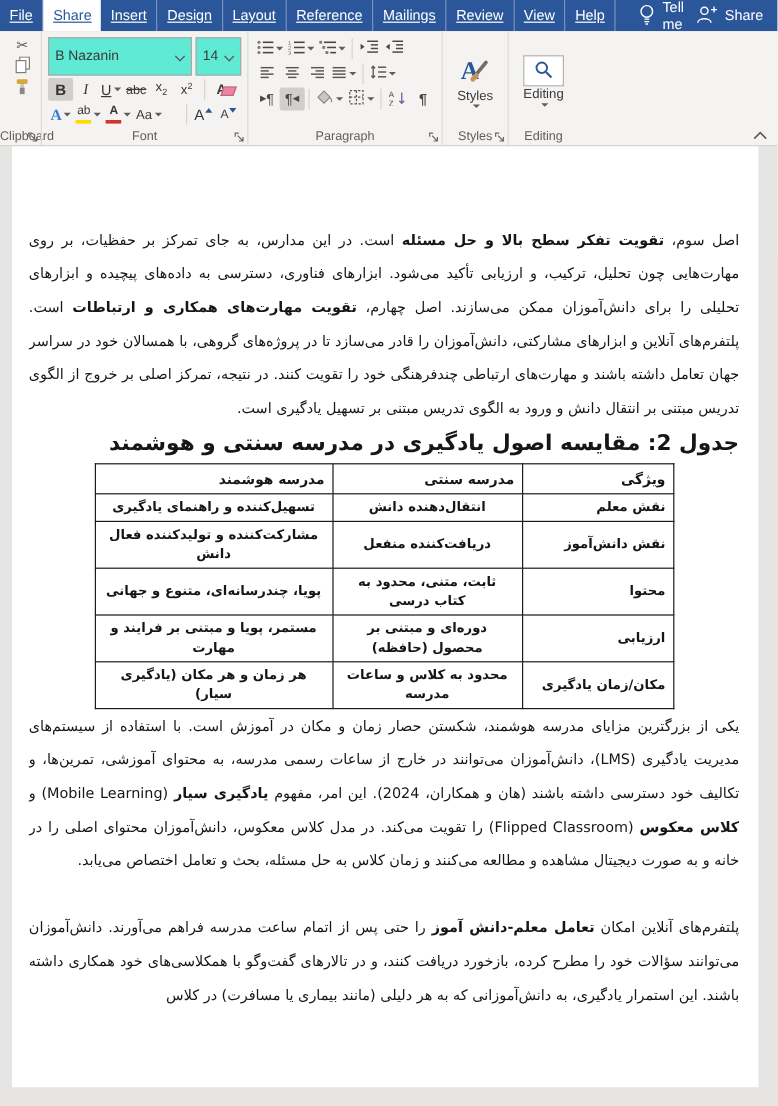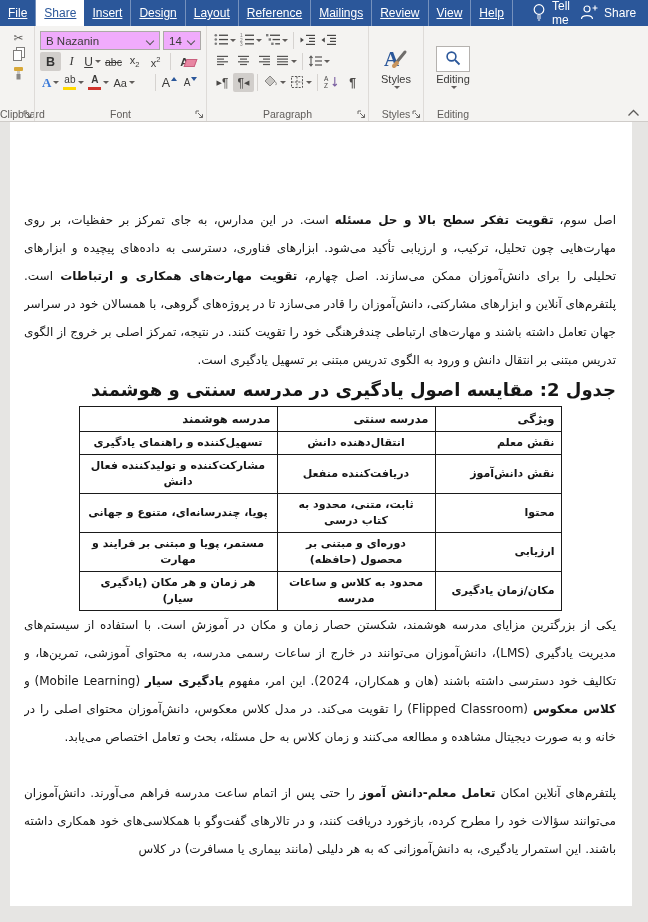--- a/index.html
+++ b/index.html
@@ -14,21 +14,21 @@
   .tellme{display:flex;align-items:center;gap:6px;margin-left:14px;padding:0 5px;cursor:pointer;}
   .share{display:flex;align-items:center;gap:6px;margin-left:auto;margin-right:12px;padding:0 5px;cursor:pointer;}
 
   
   .ribbon{position:relative;display:flex;height:95px;background:#f4f3f1;border-bottom:1px solid #cfccc9;font-size:11px;color:#3b3a39;box-sizing:content-box;}
   .rgroup{position:relative;display:flex;flex-direction:column;padding:3px 5px 15px;box-sizing:border-box;}
   .rgroup+.rgroup{border-left:1px solid #dedbd8;}
   .glabel{position:absolute;bottom:1px;left:0;right:0;text-align:center;font-size:10.5px;color:#605d5b;}
   .launcher{position:absolute;right:2px;bottom:2px;cursor:pointer;line-height:0;}
   .rrow{display:flex;align-items:center;margin-top:2px;}
-  .combo{display:flex;align-items:center;height:19px;background:#f0abfc;border:1px solid #aca9a7;padding:0 2px 0 5px;font-size:11.5px;cursor:pointer;box-sizing:border-box;}
+  .combo{display:flex;align-items:center;height:32px;background:#5eead4;border:1px solid #aca9a7;padding:0 2px 0 5px;font-size:11.5px;cursor:pointer;box-sizing:border-box;}
   .fname{width:120px;}
   .fsize{width:38px;margin-left:3px;}
   .chev{width:5px;height:5px;border-right:1.2px solid #555;border-bottom:1.2px solid #555;transform:rotate(45deg);margin-left:auto;margin-right:4px;flex:none;}
   .sbtn{display:flex;align-items:center;justify-content:center;min-width:17px;height:19px;padding:0 2px;border-radius:2px;cursor:pointer;}
   .sbtn.sel{background:#d1cecb;}
   .vsep{width:1px;height:17px;background:#d6d3d0;margin:0 3px;flex:none;}
   .mla{margin-left:auto;}
   .dd{width:0;height:0;border-left:3px solid transparent;border-right:3px solid transparent;border-top:3.5px solid #605d5b;margin-left:2px;flex:none;}
   .cup{width:0;height:0;border-left:3px solid transparent;border-right:3px solid transparent;border-bottom:4px solid #2b579a;margin:0 0 8px 1px;}
   .cdn{width:0;height:0;border-left:3px solid transparent;border-right:3px solid transparent;border-top:4px solid #2b579a;margin:0 0 8px 1px;}
@@ -56,21 +56,21 @@
   .blabel{font-size:11px;color:#3b3a39;}
   .minicol{display:flex;flex-direction:column;margin-left:3px;gap:1px;justify-content:flex-start;}
   .minicol .sbtn{height:17px;}
   .bigbtn{display:flex;flex-direction:column;align-items:center;justify-content:center;flex:1;gap:1px;padding:0 7px;cursor:pointer;}
   .edbox{width:34px;height:26px;background:#fff;border:1px solid #b5b2af;display:flex;align-items:center;justify-content:center;box-sizing:border-box;}
   .collapse{position:absolute;right:8px;bottom:4px;cursor:pointer;line-height:0;}
 
   
   .docarea{position:absolute;top:122px;left:0;right:0;bottom:0;background:#e6e5e3;}
   .page{position:absolute;left:10px;top:0;width:622px;height:784px;background:#fff;}
-  .content{position:absolute;top:0;left:14px;right:16px;bottom:0;overflow:hidden;direction:rtl;text-align:justify;font-family:"DejaVu Sans",sans-serif;color:#161616;padding-top:84px;box-sizing:border-box;}
+  .content{position:absolute;top:0;left:14px;right:16px;bottom:0;overflow:hidden;direction:rtl;text-align:justify;font-family:"DejaVu Sans",sans-serif;color:#161616;padding-top:64px;box-sizing:border-box;}
   .para{margin:0;font-size:12px;line-height:28px;}
   .b{font-weight:bold;}
   .caption{margin:4px 0 0;font-weight:bold;font-size:18px;line-height:24px;}
   .ctable{border-collapse:collapse;margin:4px auto 0;table-layout:fixed;width:482px;font-size:11px;line-height:16px;}
   .ctable th,.ctable td{border:1px solid #1a1a1a;padding:3px 6px;vertical-align:middle;font-weight:bold;}
   .ctable thead th{font-weight:bold;text-align:right;font-size:11.5px;padding:4px 6px;}
   .ctable tbody th{font-weight:bold;text-align:right;}
   .ctable tbody td{text-align:center;}
   .c1{width:126px;}.c2{width:158px;}.c3{width:198px;}
   .h5{margin:14px 0 4px;font-weight:bold;font-size:13px;line-height:24px;}

